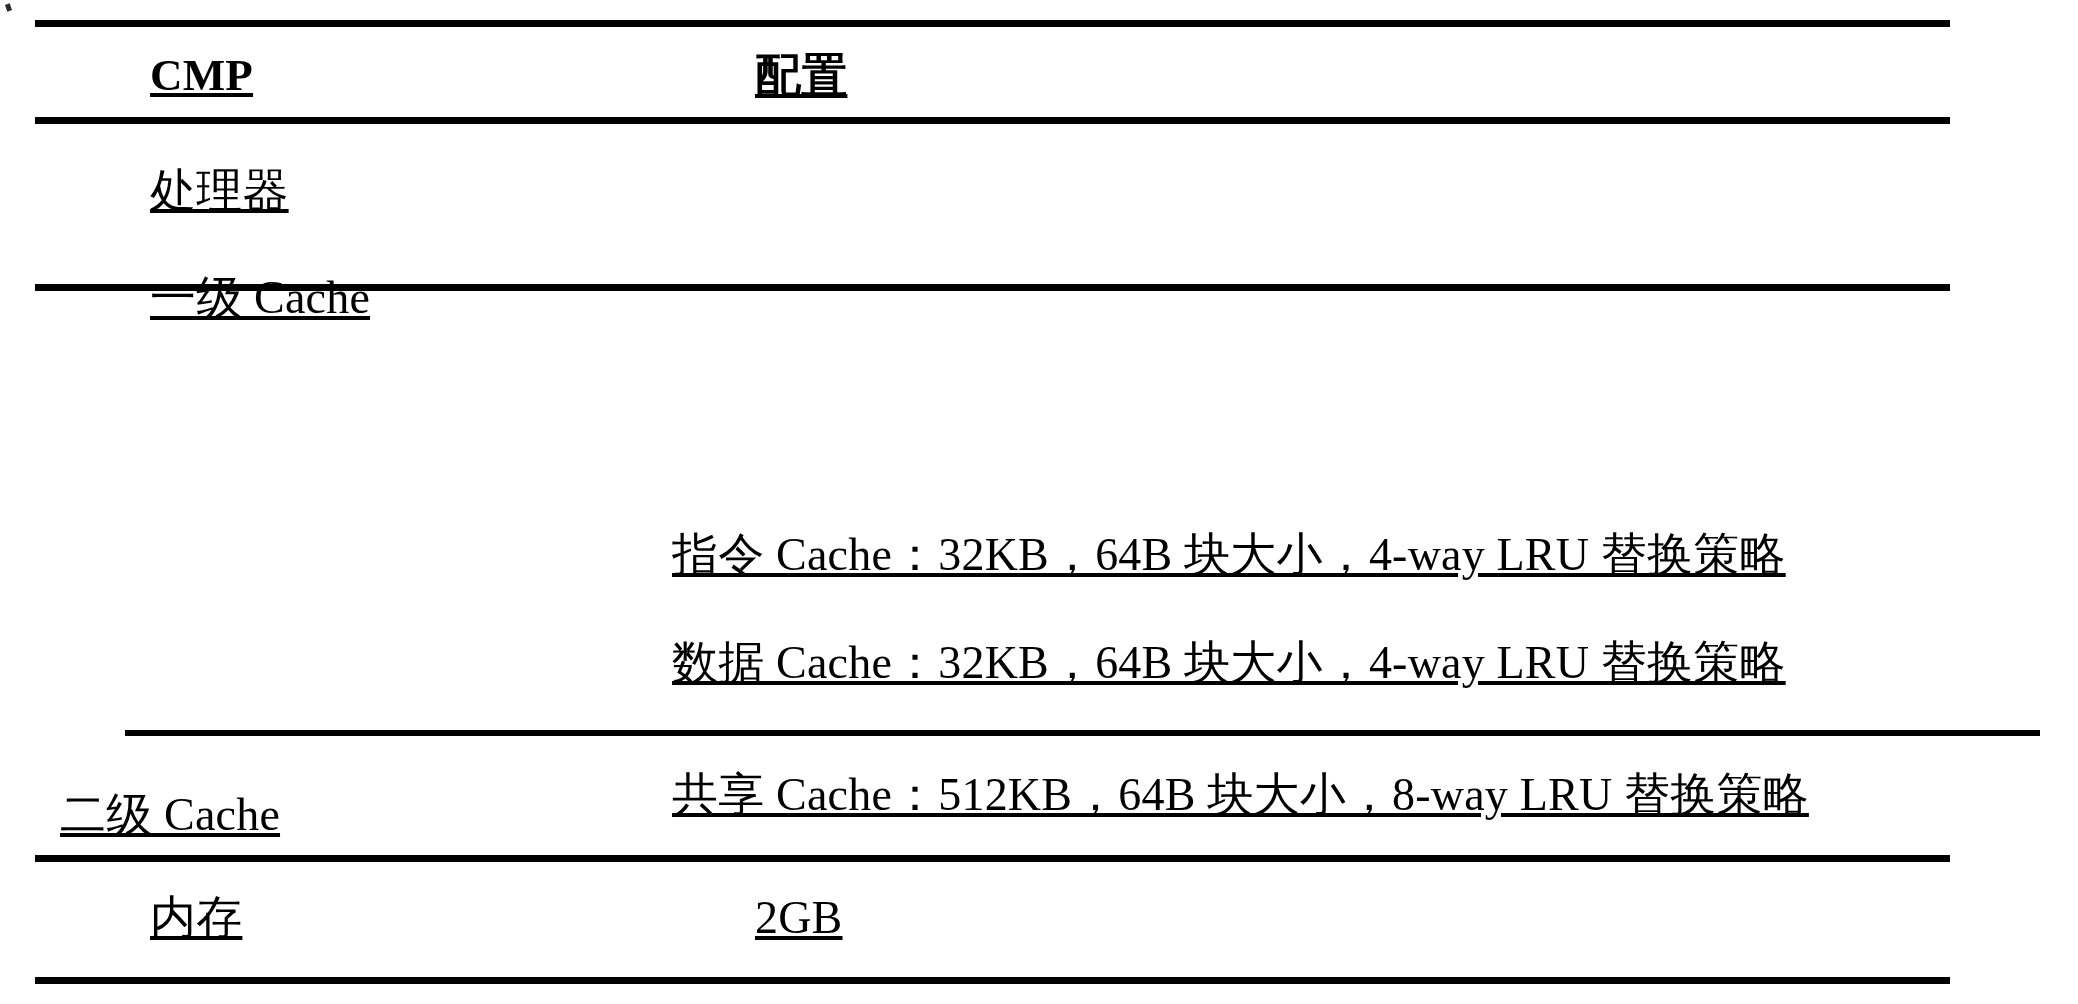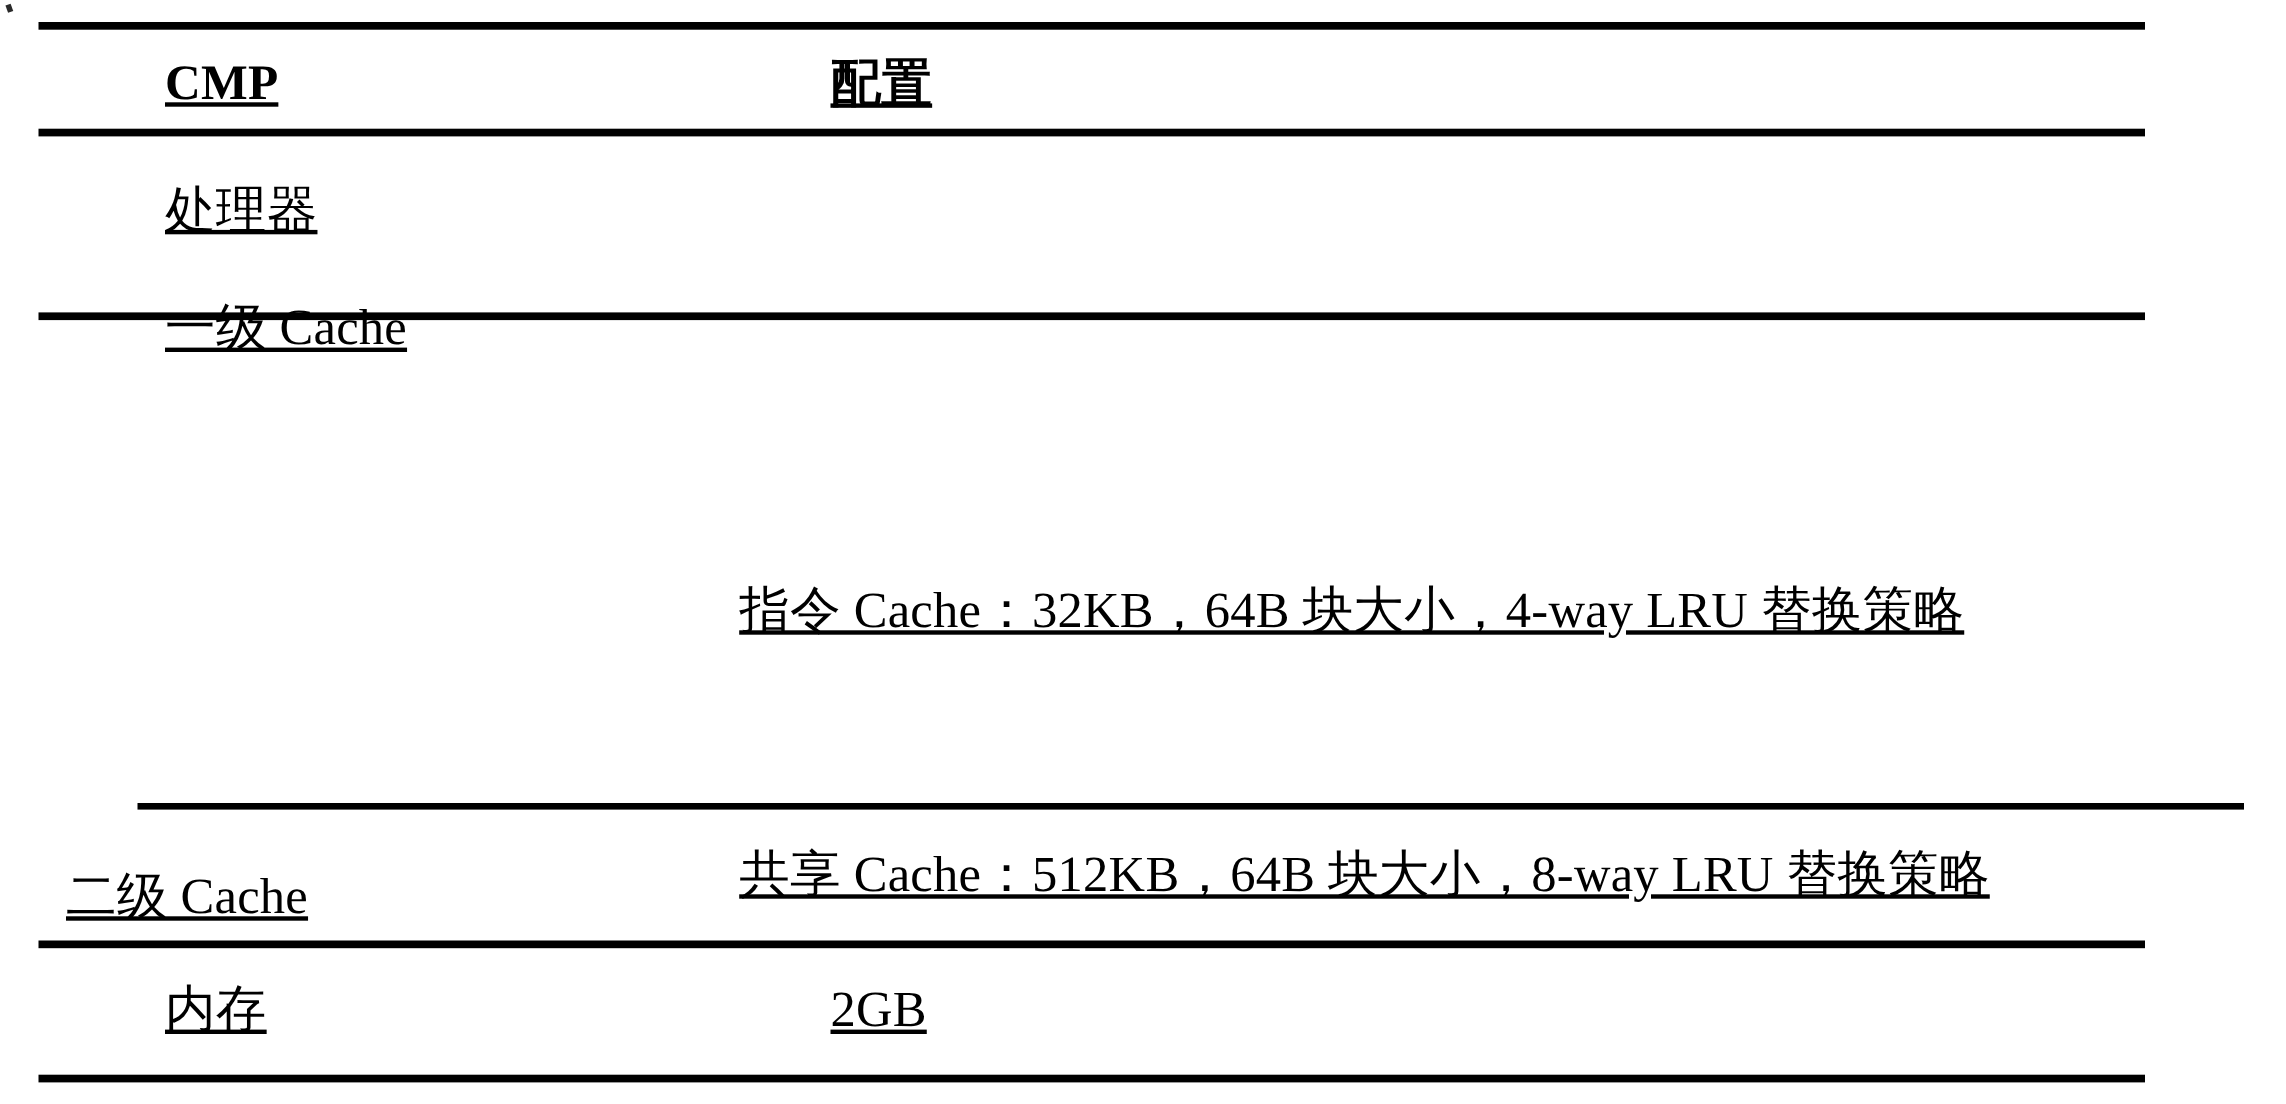--- a/index.html
+++ b/index.html
@@ -82,20 +82,21 @@
   <div class="cell header-cn col-value" style="top:53px;">配置</div>
 
   <div class="rule" style="left:35px; top:117px; width:1915px;"></div>
 
   <div class="cell col-label" style="top:168px;">处理器</div>
 
   <div class="rule" style="left:35px; top:284px; width:1915px;"></div>
 
   <div class="cell col-label" style="top:275px;">一级 Cache</div>
   <div class="cell col-value-indent" style="top:532px;">指令 Cache：32KB，64B 块大小，4-way LRU 替换策略</div>
+  <div class="cell col-value-indent" style="top:640px;">数据 Cache：32KB，64B 块大小，4-way LRU 替换策略</div>
 
   <div class="rule thin" style="left:125px; top:730px; width:1915px;"></div>
 
   <div class="cell col-label-out" style="top:792px;">二级 Cache</div>
   <div class="cell col-value-indent" style="top:772px;">共享 Cache：512KB，64B 块大小，8-way LRU 替换策略</div>
 
   <div class="rule" style="left:35px; top:855px; width:1915px;"></div>
 
   <div class="cell col-label" style="top:895px;">内存</div>
   <div class="cell col-value" style="top:895px;">2GB</div>

